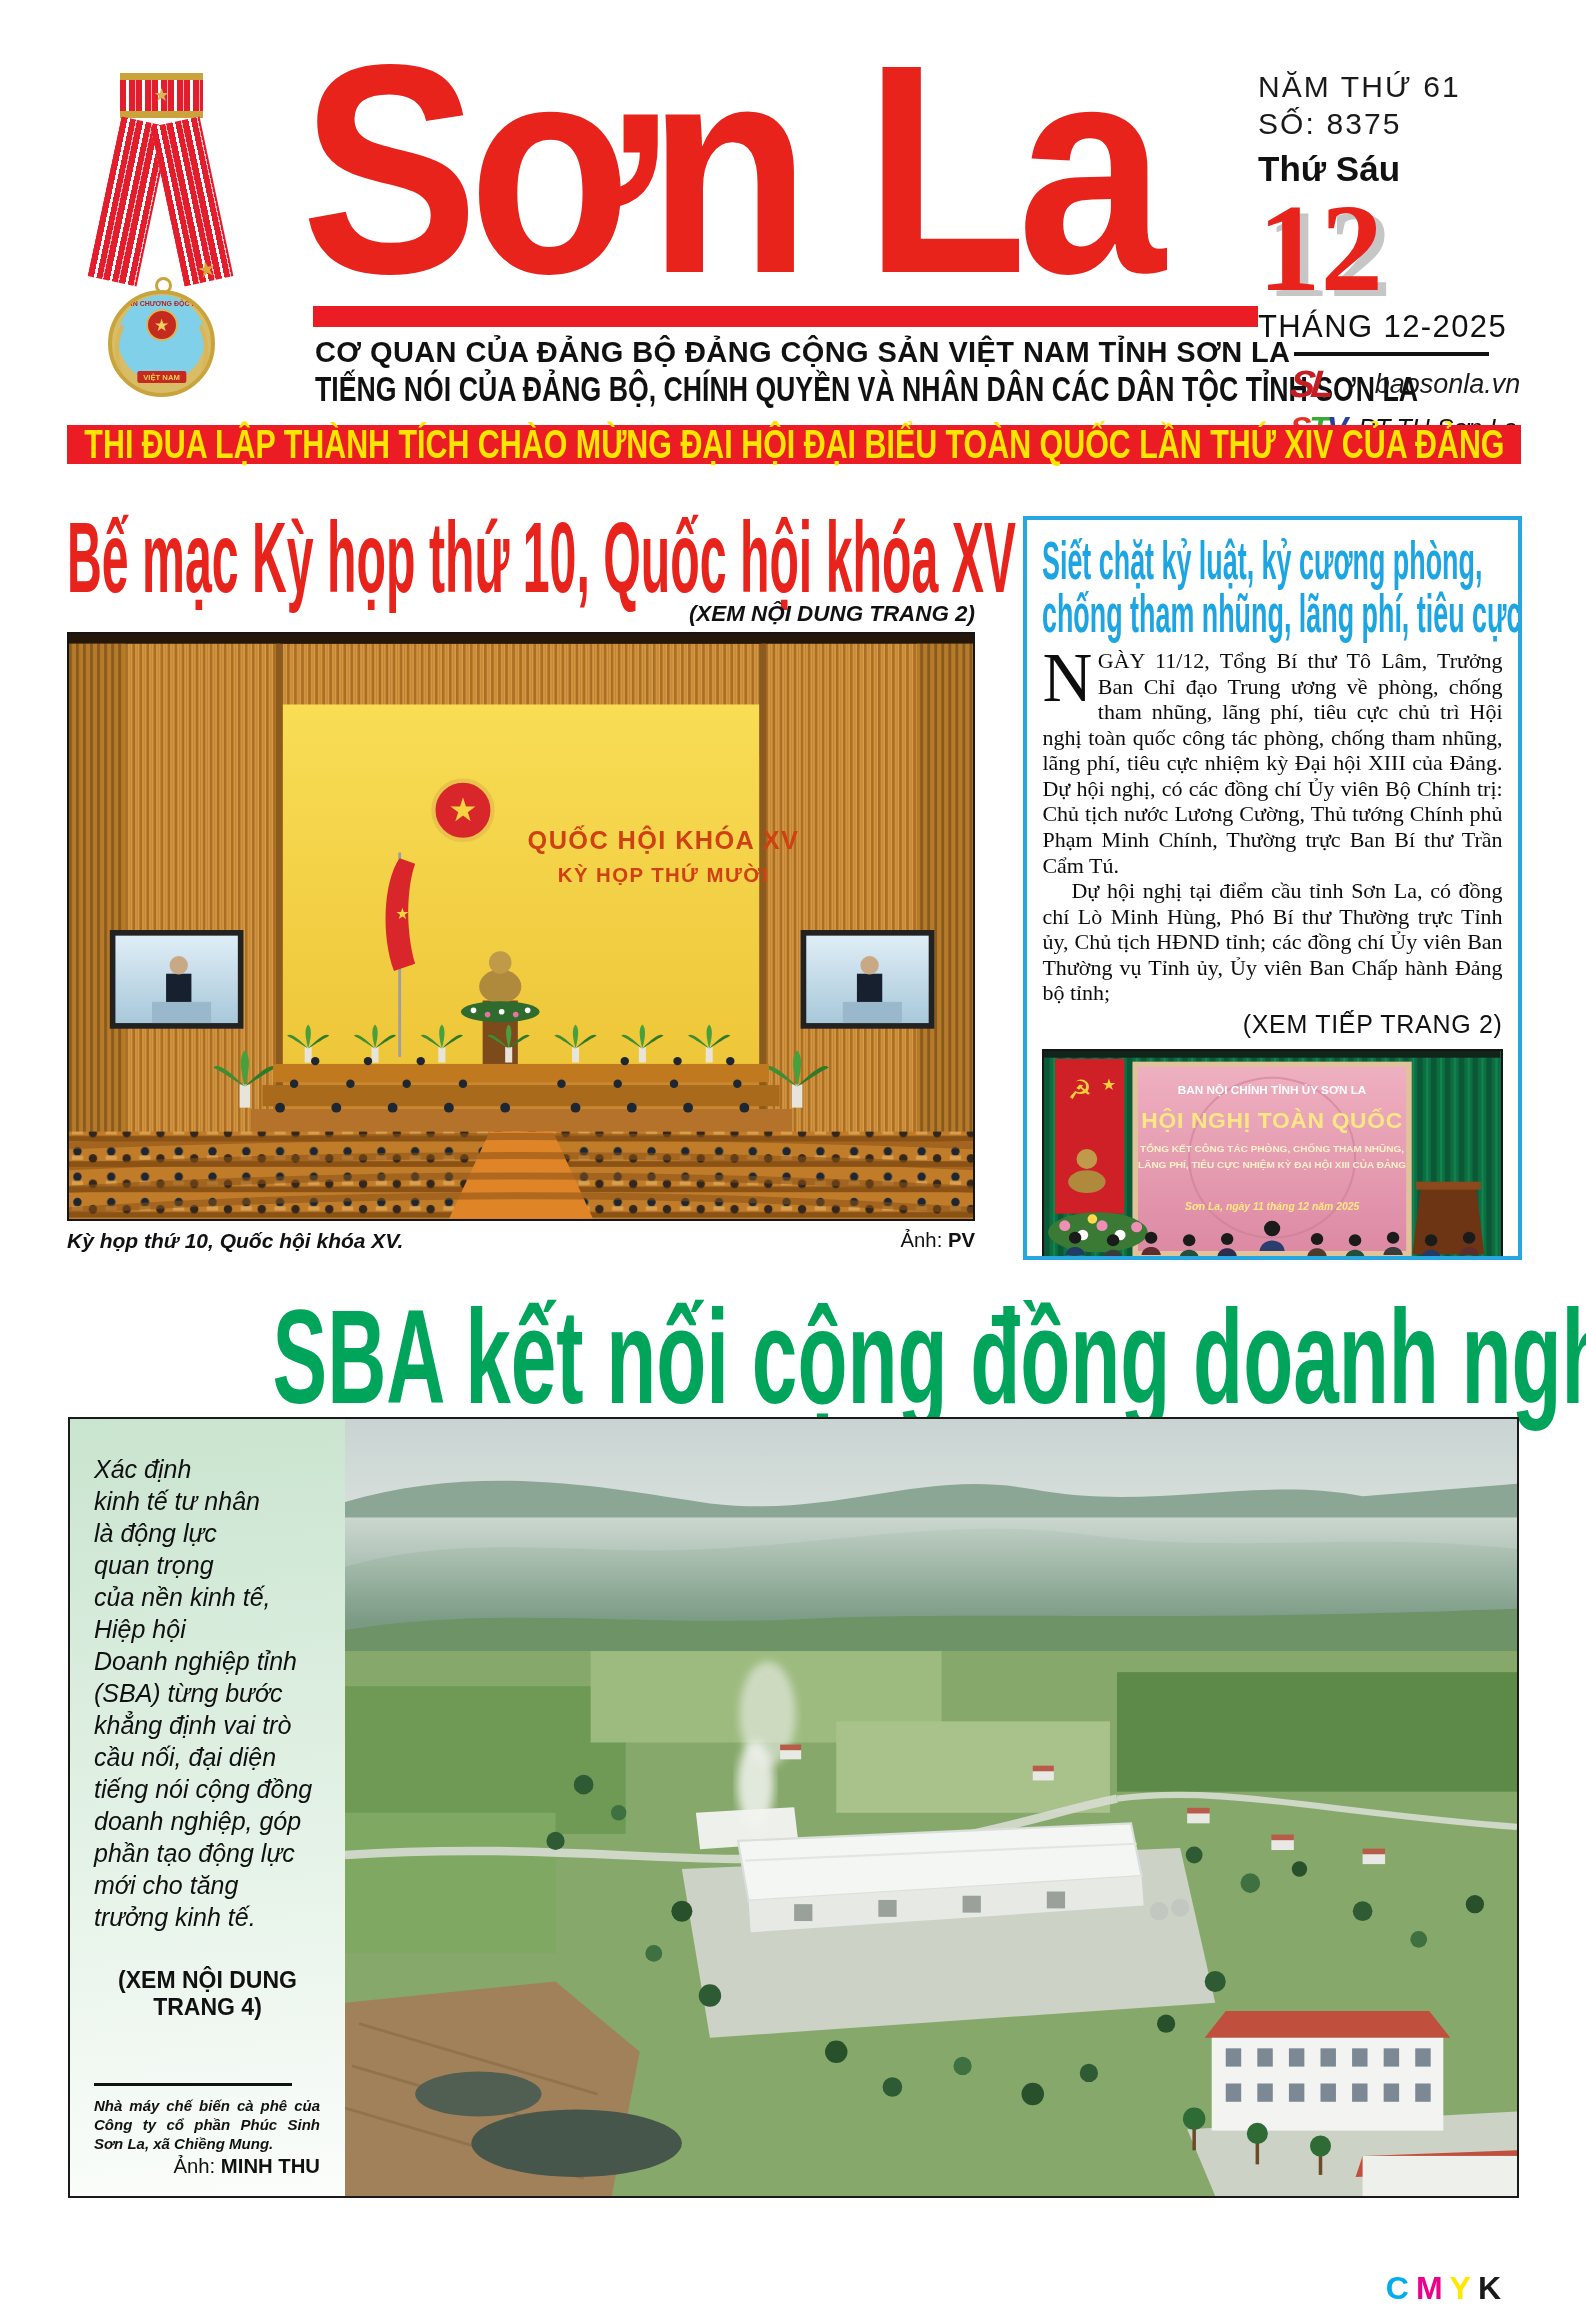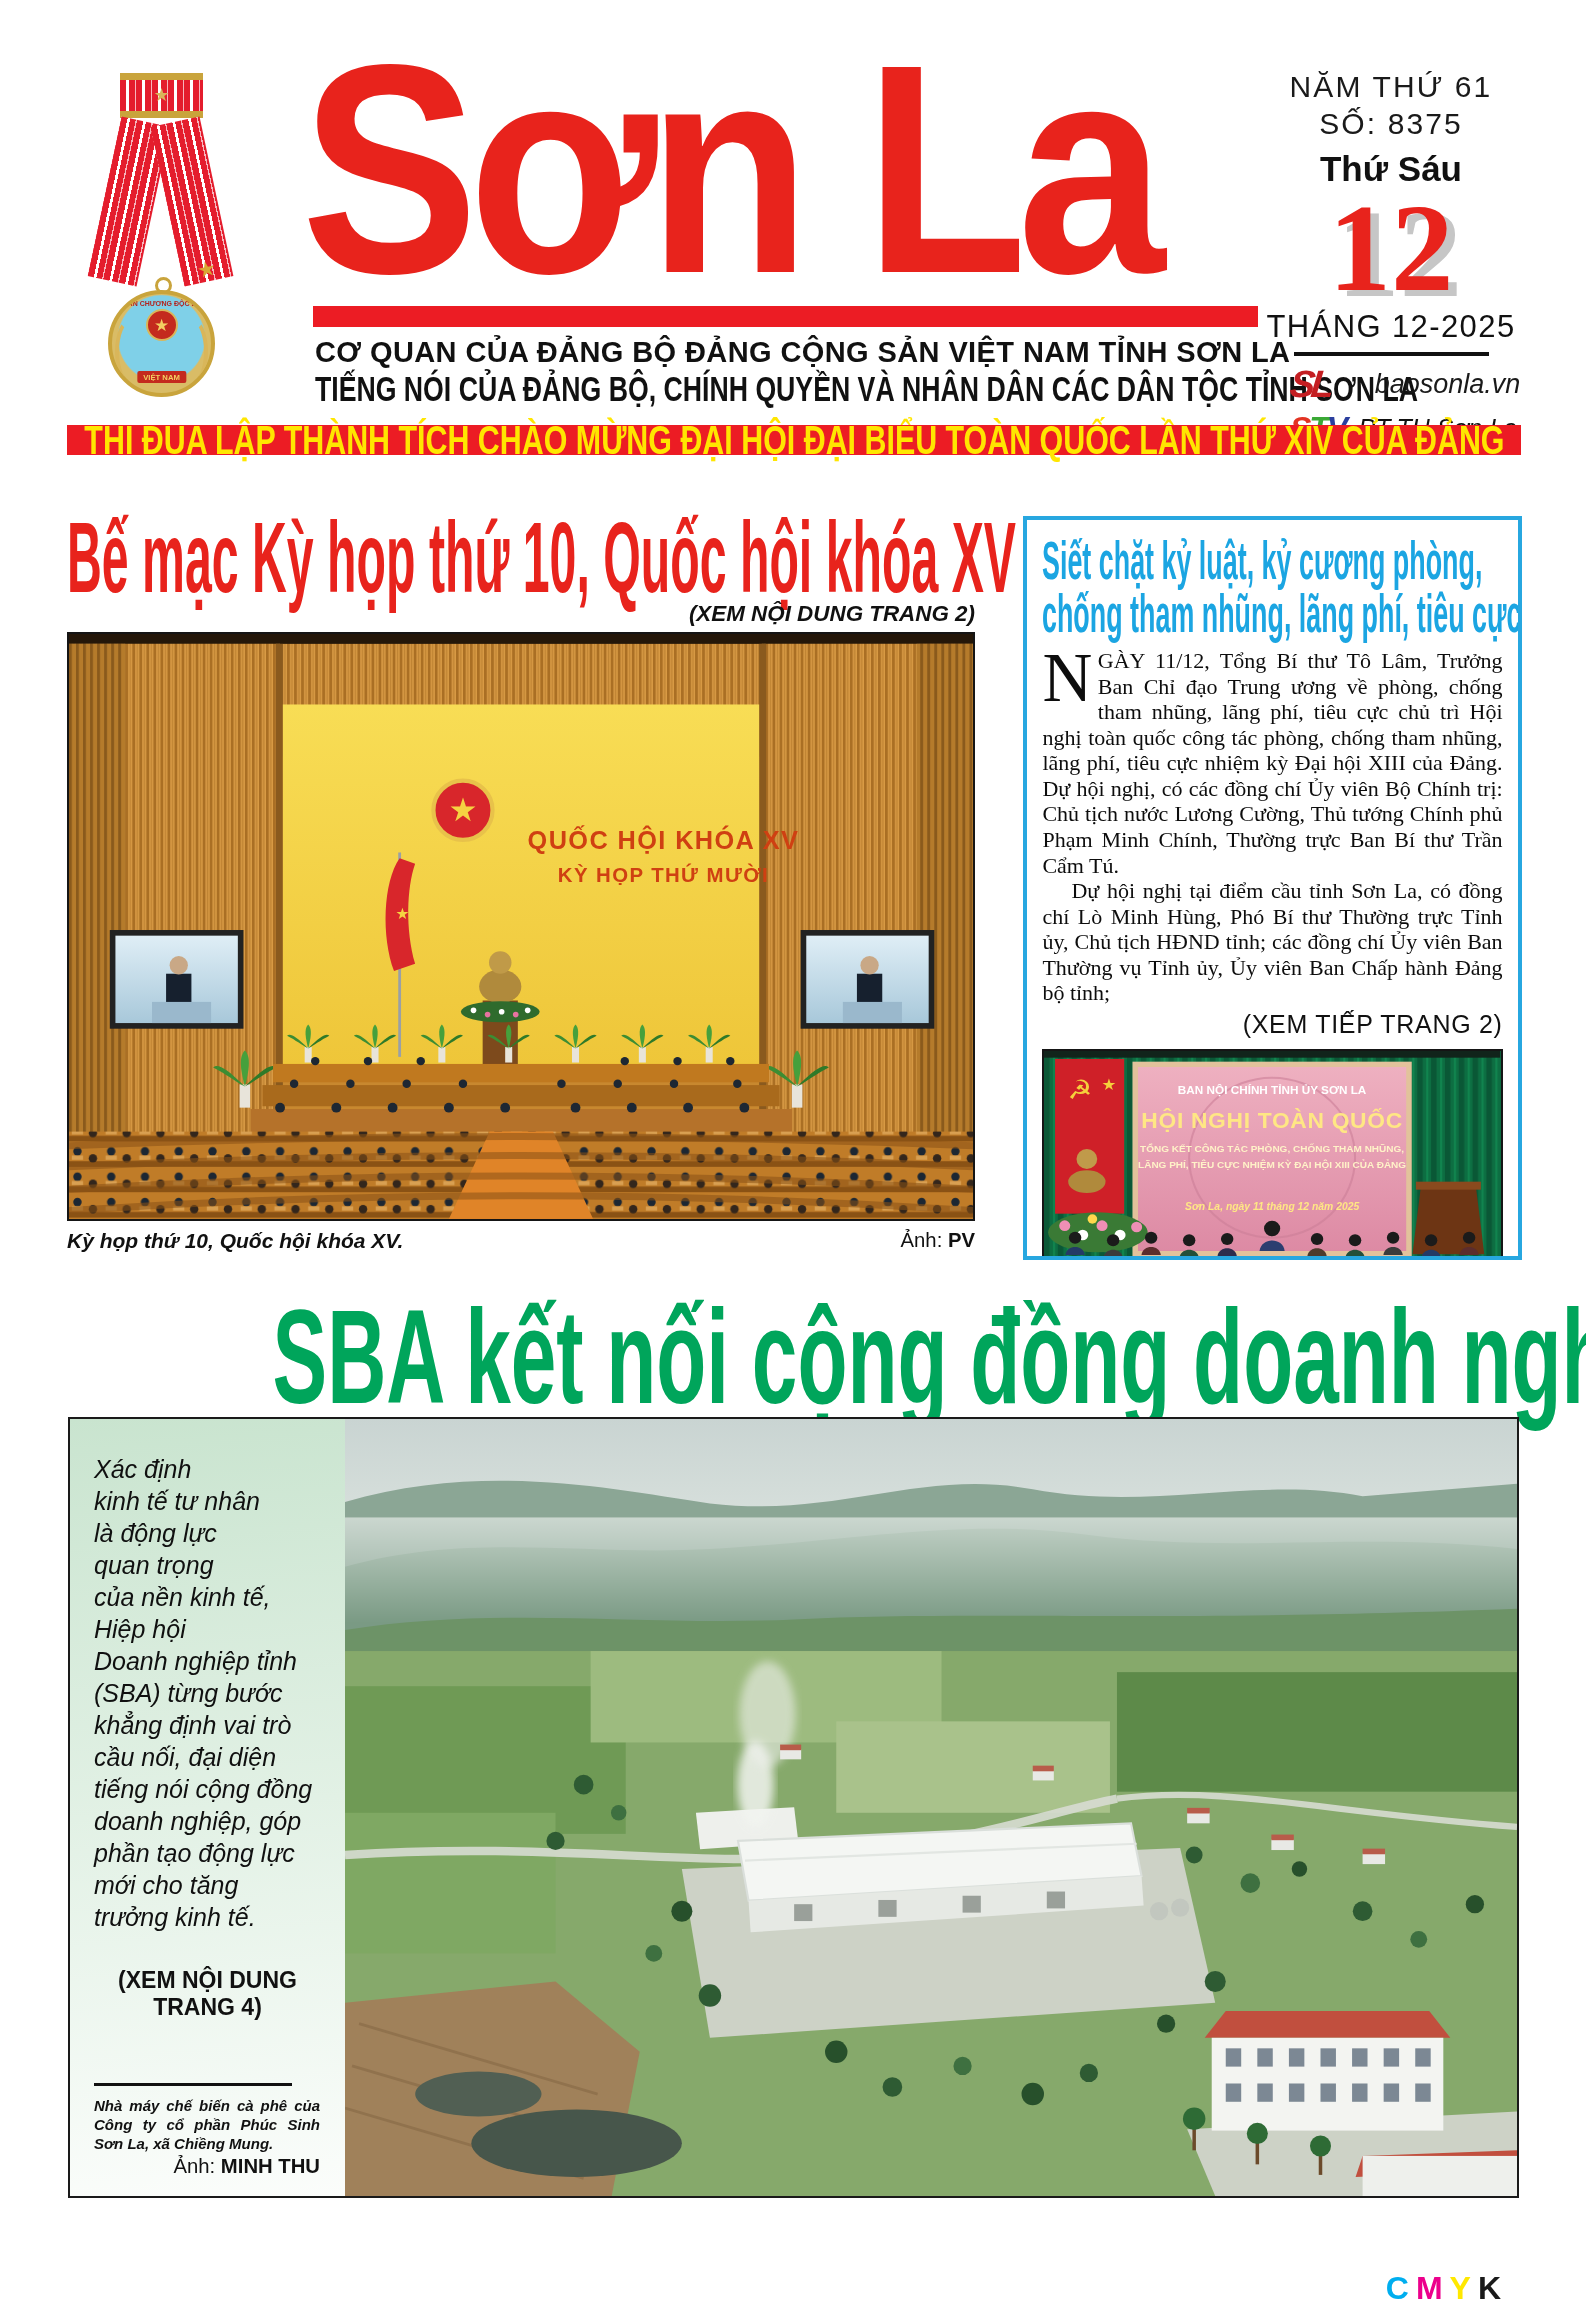--- a/index.html
+++ b/index.html
@@ -9,37 +9,37 @@
   .cond{display:inline-block;transform-origin:left top;white-space:nowrap;}
 
   
   .masthead-title{left:301px;top:19.6px;font-size:266px;font-weight:bold;color:#e8231c;
       letter-spacing:-9.8px;line-height:1;transform:scaleY(1.12);transform-origin:left top;white-space:nowrap;}
   .red-bar{left:313px;top:306px;width:945px;height:21px;background:#ec1c24;}
   .org1{left:315px;top:336px;width:946px;font-size:29px;font-weight:bold;letter-spacing:0.4px;white-space:nowrap;}
   .org2{left:315px;top:370px;width:946px;font-size:31px;font-weight:bold;}
   .org2 .cond{transform:scale(.86,1.12);}
 
-  .dateblock{left:1258px;top:70px;width:266px;text-align:center;}
+  .dateblock{left:1258px;top:70px;width:266px;text-align:left;}
   .year-line,.issue-line{font-size:30px;letter-spacing:2.1px;color:#1a1a1a;}
   .issue-line{margin-top:2.8px;}
   .weekday{font-size:35px;font-weight:bold;margin-top:8.4px;}
   .daynum{font-family:"Liberation Serif",serif;font-size:125px;font-weight:bold;color:#e8231c;
       line-height:.95;text-shadow:8.4px 6.3px 0 #c6c6c6;}
   .month-line{font-size:31px;letter-spacing:1.4px;margin-top:1.4px;}
   .date-rule{width:195px;height:3.5px;background:#111;margin:7px auto 7px auto;}
   .logo-row{display:flex;align-items:center;justify-content:flex-start;gap:12.6px;padding-left:32px;margin-top:4.2px;}
   .sl-logo{font-size:38px;font-weight:bold;font-style:italic;color:#c41e22;letter-spacing:-4.2px;transform:skewX(-6deg);}
   .site{font-style:italic;font-size:27px;color:#1a1a1a;margin-left:32px;}
   .stv-logo{font-size:32px;font-weight:bold;font-style:italic;letter-spacing:-2.1px;}
   .stv-s{color:#e33323}.stv-t{color:#3aa935}.stv-v{color:#2b3f9e}
   .tv-label{font-style:italic;font-size:25px;}
 
   
-  .banner{left:67px;top:425px;width:1454px;height:30px;background:#ec1c24;color:#ffe600;
+  .banner{left:67px;top:425px;width:1454px;height:39px;background:#ec1c24;color:#ffe600;
       display:flex;align-items:center;justify-content:center;}
   .banner .cond{font-size:32px;font-weight:bold;transform:scale(.95,1.25);transform-origin:center center;}
 
   
   .headline-left{left:67px;top:499px;width:908px;}
   .headline-left .cond{font-size:67px;font-weight:bold;color:#e8231c;transform:scale(.72,1.5);}
   .kicker1{left:67px;top:601px;width:908px;text-align:right;font-size:22.4px;font-weight:bold;font-style:italic;}
   .photo1{left:67px;top:632px;width:908px;height:589px;border:2.8px solid #151515;box-sizing:border-box;background:#e8c879;}
   .caption-row{display:flex;justify-content:space-between;align-items:flex-start;}
   .cap1{left:67px;top:1229px;width:908px;}

